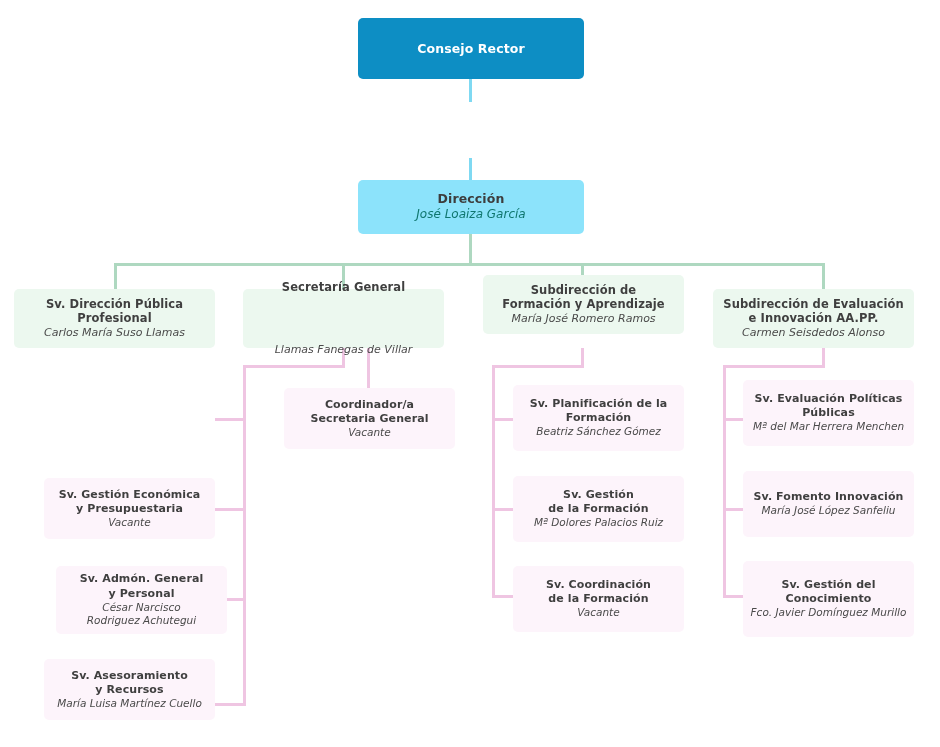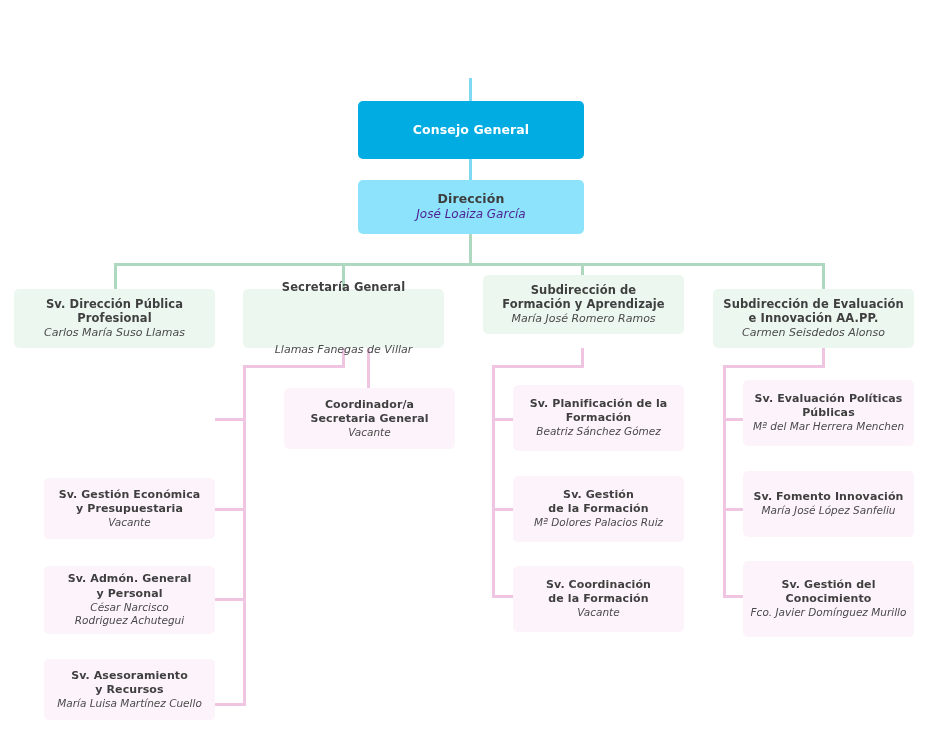--- a/index.html
+++ b/index.html
@@ -55,21 +55,21 @@
     color: #ffffff;
   }
   .lvl-council .title { font-size: 12.5px; }
 
   
   .lvl-direction {
     background: #8ce3fb;
     color: #3d3d3d;
   }
   .lvl-direction .title { font-size: 12.5px; }
-  .lvl-direction .person { font-size: 12px; color: #4c1d95; }
+  .lvl-direction .person { font-size: 12px; color: #0f766e; }
 
   
   .lvl-unit {
     background: #ecf8ef;
     color: #3f3f3f;
   }
   .lvl-unit .title { font-size: 11.5px; }
   .lvl-unit .person { font-size: 11px; color: #4a4a4a; }
 
   
@@ -119,24 +119,24 @@
   <div class="conn conn-pink" style="left:492px; top:508px; width:24px; height:3px;"></div>
   <div class="conn conn-pink" style="left:492px; top:595px; width:24px; height:3px;"></div>
 
   <div class="conn conn-pink" style="left:822px; top:348px; width:3px; height:20px;"></div>
   <div class="conn conn-pink" style="left:723px; top:365px; width:102px; height:3px;"></div>
   <div class="conn conn-pink" style="left:723px; top:365px; width:3px; height:233px;"></div>
   <div class="conn conn-pink" style="left:723px; top:418px; width:24px; height:3px;"></div>
   <div class="conn conn-pink" style="left:723px; top:508px; width:24px; height:3px;"></div>
   <div class="conn conn-pink" style="left:723px; top:595px; width:24px; height:3px;"></div>
 
-
-  <div class="node lvl-council" style="left:358px; top:101px; width:226px; height:58px;">
-    <div class="title">Consejo General</div>
-  </div>
+  <div class="node lvl-exec" style="left:358px; top:18px; width:226px; height:61px;">
+    <div class="title">Consejo Rector</div>
+  </div>
+
 
   <div class="node lvl-direction" style="left:358px; top:180px; width:226px; height:54px;">
     <div class="title">Dirección</div>
     <div class="person">José Loaiza García</div>
   </div>
 
   <div class="node lvl-unit" style="left:14px; top:289px; width:201px; height:59px;">
     <div class="title">Sv. Dirección Pública</div>
     <div class="title">Profesional</div>
     <div class="person">Carlos María Suso Llamas</div>
@@ -159,21 +159,21 @@
     <div class="person">Carmen Seisdedos Alonso</div>
   </div>
 
 
   <div class="node lvl-service" style="left:44px; top:478px; width:171px; height:61px;">
     <div class="title">Sv. Gestión Económica</div>
     <div class="title">y Presupuestaria</div>
     <div class="person">Vacante</div>
   </div>
 
-  <div class="node lvl-service" style="left:44px; top:566px; width:171px; height:68px;">
+  <div class="node lvl-service" style="left:56px; top:566px; width:171px; height:68px;">
     <div class="title">Sv. Admón. General</div>
     <div class="title">y Personal</div>
     <div class="person">César Narcisco</div>
     <div class="person">Rodriguez Achutegui</div>
   </div>
 
   <div class="node lvl-service" style="left:44px; top:659px; width:171px; height:61px;">
     <div class="title">Sv. Asesoramiento</div>
     <div class="title">y Recursos</div>
     <div class="person">María Luisa Martínez Cuello</div>

